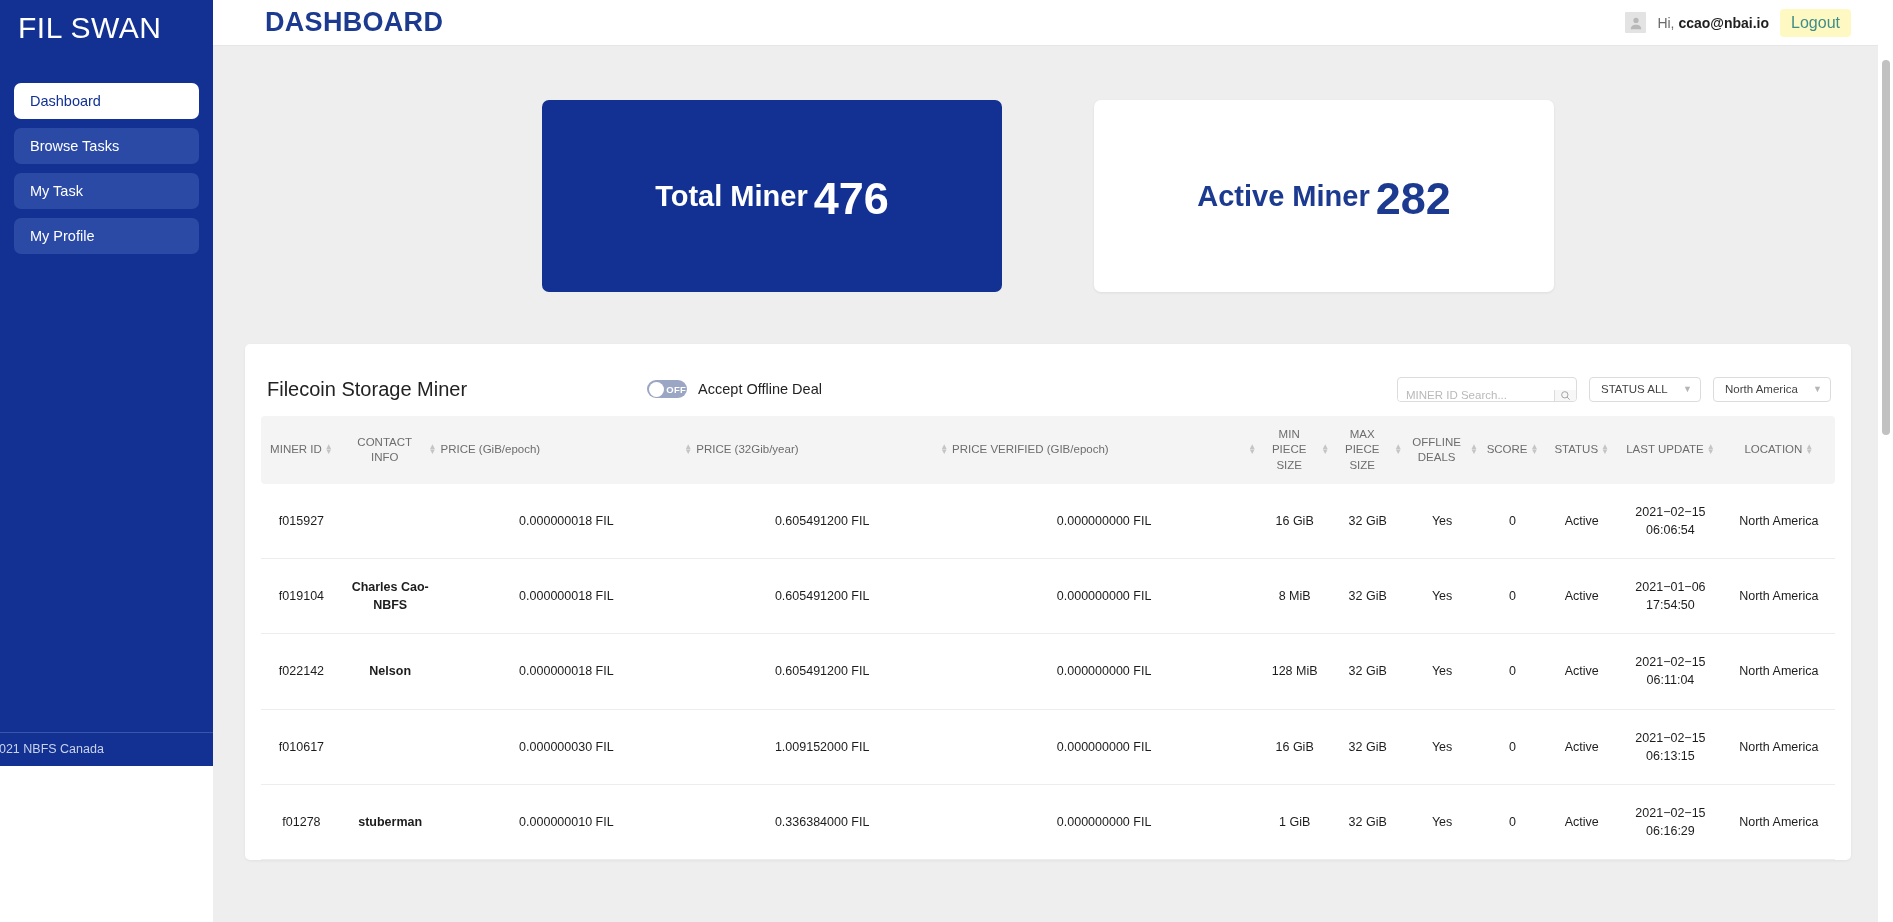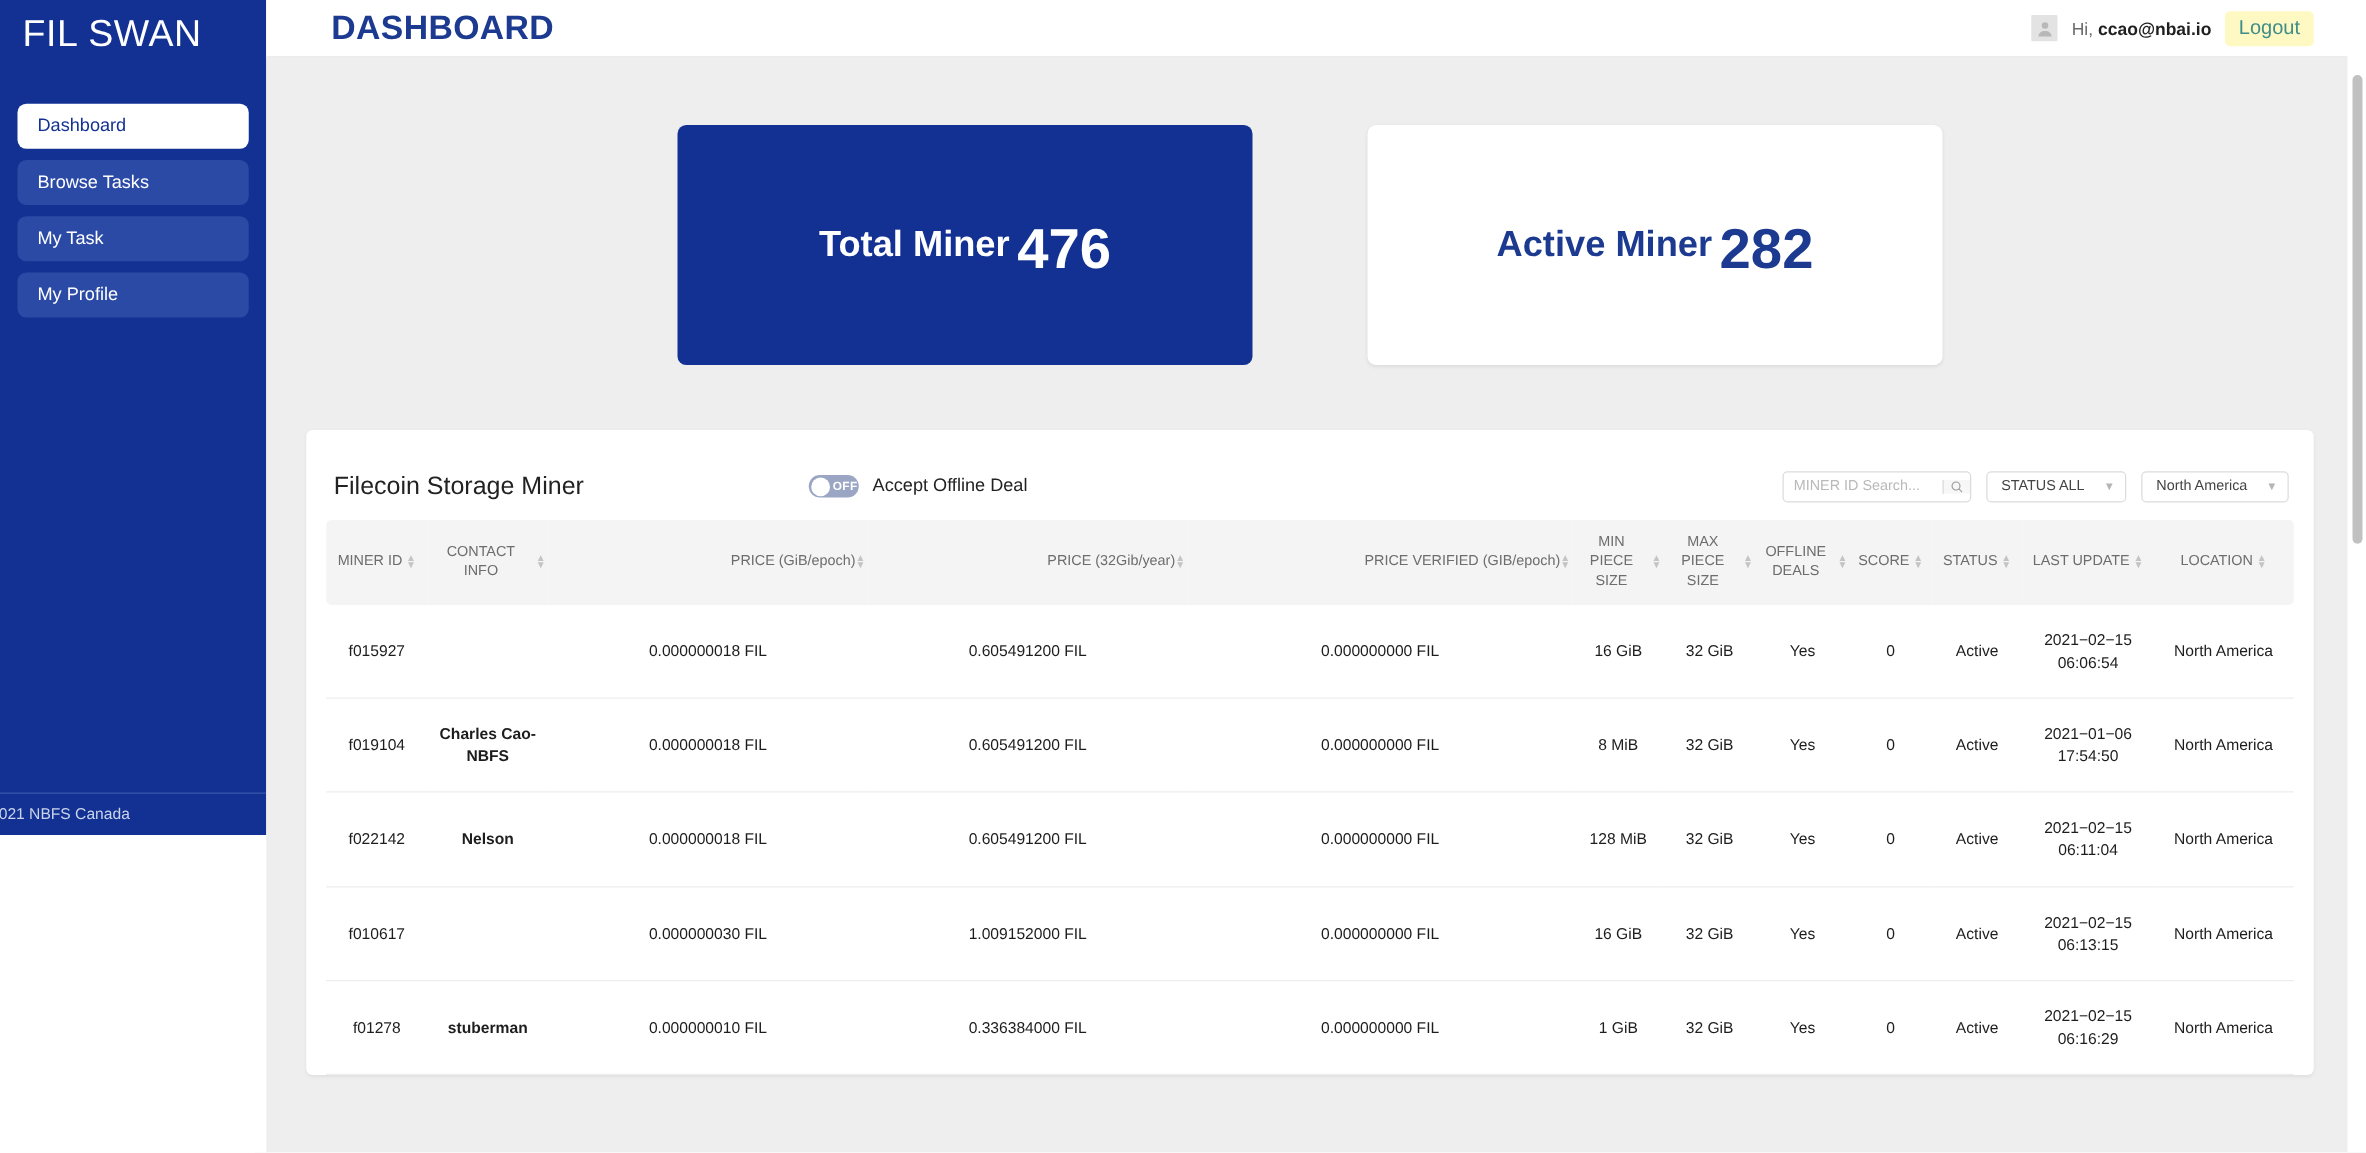--- a/index.html
+++ b/index.html
@@ -6,21 +6,21 @@
   html, body {
     width: 1893px; height: 922px;
     overflow: hidden;
     font-family: "Liberation Sans", sans-serif;
     background: #ffffff;
   }
   .app { display: flex; width: 1893px; height: 922px; position: relative; }
 
   
   .sidebar {
-    width: 213px; min-width: 213px; height: 668px;
+    width: 213px; min-width: 213px; height: 766px;
     background: #123193;
     position: relative;
     display: flex; flex-direction: column;
   }
   .brand {
     color: #ffffff;
     font-size: 30px;
     letter-spacing: 0.5px;
     padding: 11px 0 0 18px;
     font-weight: 400;
@@ -161,25 +161,25 @@
   }
   .toggle .tlabel {
     position: absolute; right: 1px;
     font-size: 9.5px; color: #ffffff; font-weight: 600;
     letter-spacing: 0.3px;
   }
   .toggle-text { font-size: 14.5px; color: #222; white-space: nowrap; }
 
   .filters { margin-left: auto; display: flex; align-items: center; gap: 12px; }
   .search-box {
-    display: flex; align-items: center;
+    display: flex; align-items: flex-end;
     border: 1px solid #dcdcdc;
     border-radius: 4px;
     height: 25px;
-    width: 151px;
+    width: 180px;
     overflow: hidden;
     background: #fff;
   }
   .search-box input {
     border: none; outline: none;
     flex: 1;
     font-size: 11.5px;
     padding: 0 8px;
     color: #333;
     font-family: inherit;
@@ -220,21 +220,21 @@
     font-size: 11.5px;
     font-weight: 400;
     padding: 11px 2px;
     vertical-align: middle;
     line-height: 1.33;
     text-align: center;
   }
   table.miner-table thead th:first-child { border-radius: 4px 0 0 4px; }
   table.miner-table thead th:last-child { border-radius: 0 4px 4px 0; }
   .th-inner { display: flex; align-items: center; justify-content: center; gap: 3px; }
-  .th-inner.spread { gap: 0; justify-content: flex-end; }
+  .th-inner.spread { gap: 0; justify-content: space-between; }
   .sort-ico {
     display: inline-flex; flex-direction: column; gap: 1px;
     color: #c4c4c4; line-height: 0.55; font-size: 8px;
     flex-shrink: 0;
   }
   table.miner-table tbody td {
     font-size: 12.5px;
     color: #1d1d1d;
     padding: 19px 2px;
     text-align: center;

